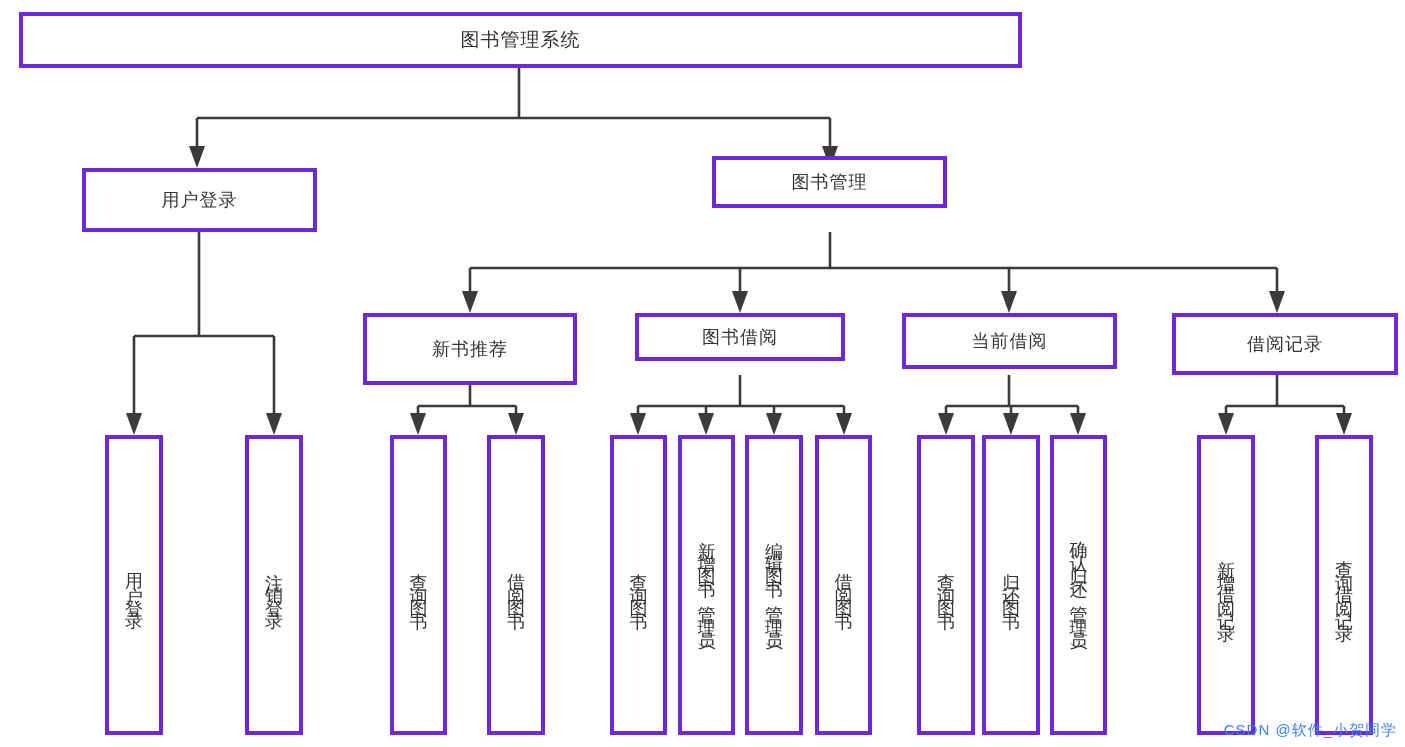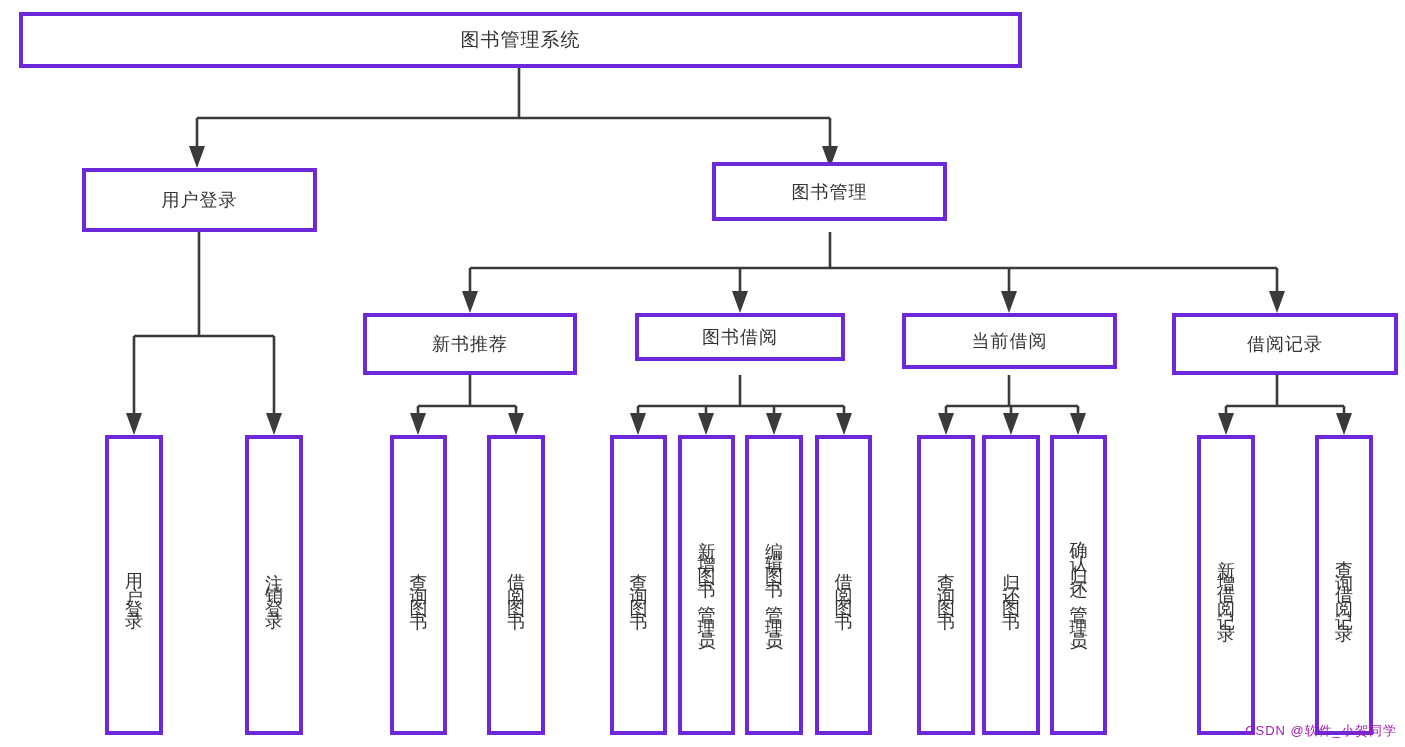--- a/index.html
+++ b/index.html
@@ -30,22 +30,22 @@
     writing-mode:vertical-rl;
     text-orientation:mixed;
     letter-spacing:13px;
     line-height:1;
     white-space:nowrap;
   }
   .watermark{
     position:absolute;
     right:8px;
     bottom:7px;
-    font-size:13px;
-    color:#a21caf;
+    font-size:15px;
+    color:#3b82f6;
     letter-spacing:1px;
     z-index:3;
   }
 </style>
 </head>
 <body>
 
 <div class="canvas">
 
   <svg class="wires" width="1405" height="747" viewBox="0 0 1405 747" stroke="#3a3a3a" stroke-width="2.6" fill="#3a3a3a">
@@ -110,25 +110,25 @@
     <polygon points="1336,413 1352,413 1344,435" stroke="none"></polygon>
   </svg>
 
   <div class="node root" style="left:19px;top:12px;width:1003px;height:56px">
     <span>图书管理系统</span>
   </div>
 
   <div class="node" style="left:82px;top:168px;width:235px;height:64px">
     <span>用户登录</span>
   </div>
-  <div class="node" style="left:712px;top:162px;width:235px;height:59px">
+  <div class="node" style="left:712px;top:156px;width:235px;height:52px">
     <span>图书管理</span>
   </div>
 
-  <div class="node" style="left:363px;top:313px;width:214px;height:62px">
+  <div class="node" style="left:363px;top:313px;width:214px;height:72px">
     <span>新书推荐</span>
   </div>
   <div class="node" style="left:635px;top:313px;width:210px;height:48px">
     <span>图书借阅</span>
   </div>
   <div class="node" style="left:902px;top:313px;width:215px;height:56px">
     <span>当前借阅</span>
   </div>
   <div class="node" style="left:1172px;top:313px;width:226px;height:62px">
     <span>借阅记录</span>

